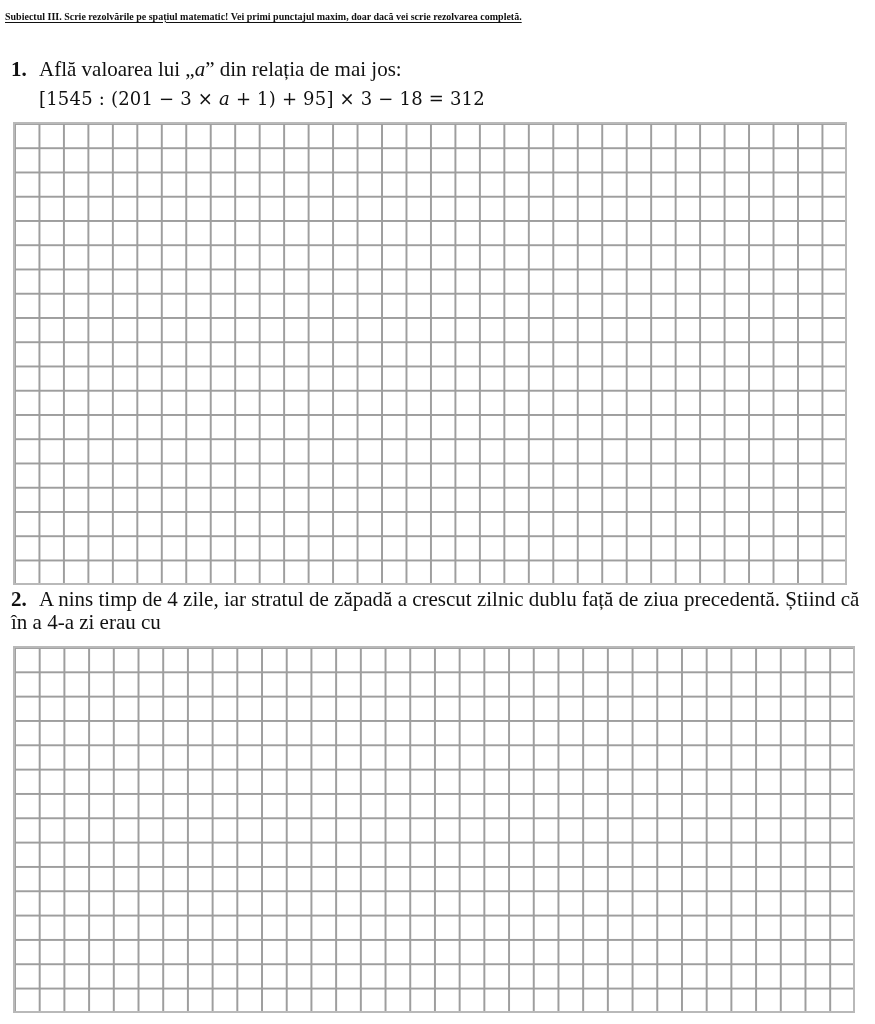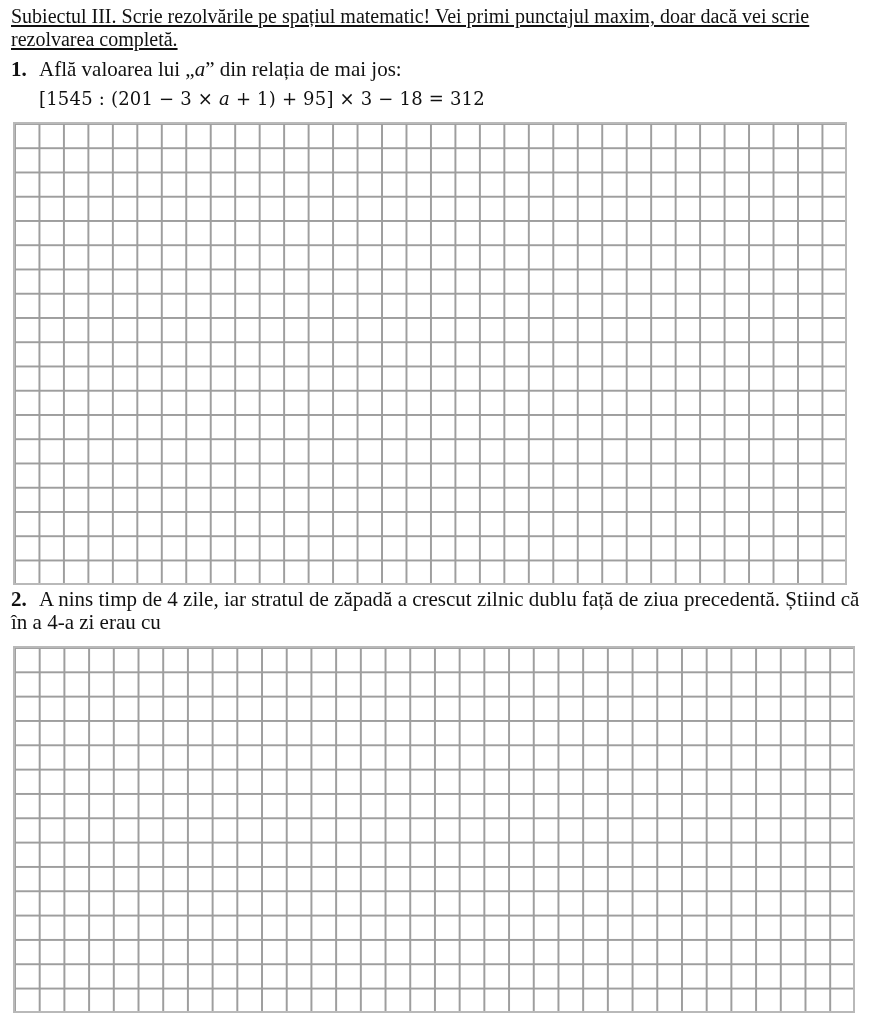--- a/index.html
+++ b/index.html
@@ -2,22 +2,22 @@
 <html><head>
   <meta charset="utf-8">
   <style>
     html, body { margin: 0; padding: 0; background: #ffffff; }
     body {
       width: 875px; height: 1024px; position: relative; overflow: hidden;
       font-family: "Liberation Serif", "DejaVu Serif", serif;
       color: #111111;
     }
     .title {
-      position: absolute; left: 11px; top: 5px; width: 830px;
-      font-size: 20px; font-weight: normal; line-height: 23px;
+      position: absolute; left: 5px; top: 5px; width: 830px;
+      font-size: 10px; font-weight: bold; line-height: 23px;
       text-decoration: underline; text-underline-offset: 2px;
     }
     .q {
       position: absolute; left: 11px;
       font-size: 21px; line-height: 23px;
     }
     .q .num { font-weight: bold; display: inline-block; width: 28px; }
     .q1 { top: 58px; }
     .formula {
       position: absolute; left: 39px; top: 88px;

